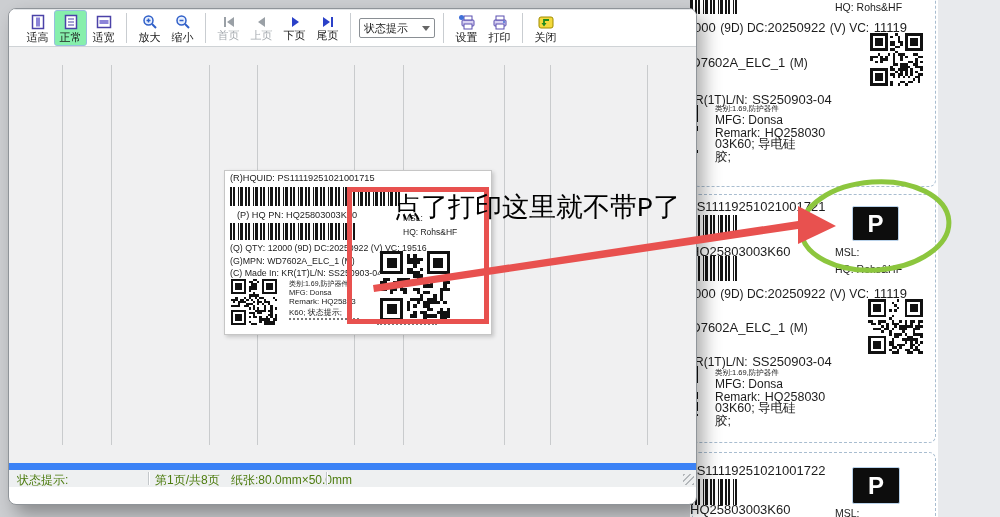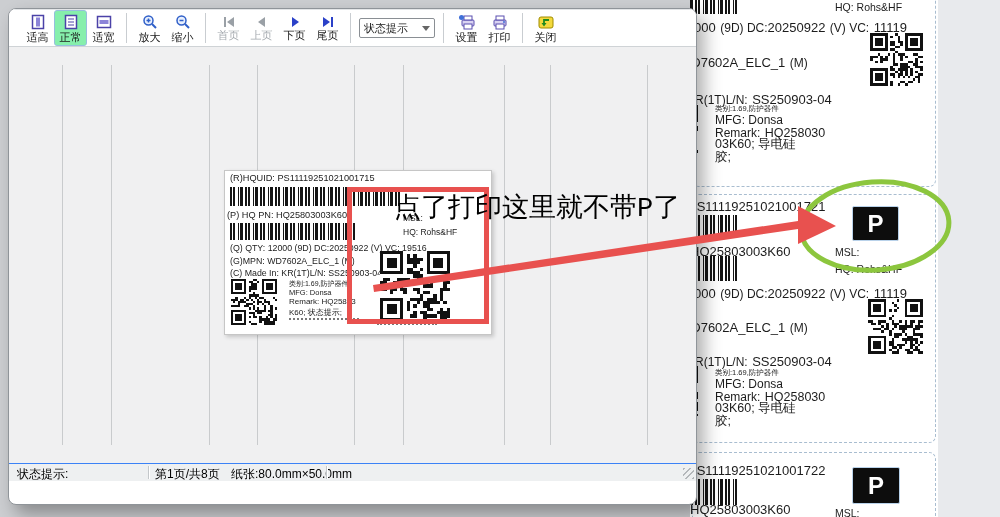--- a/index.html
+++ b/index.html
@@ -43,21 +43,21 @@
                display:flex;align-items:center;justify-content:space-between;padding:0 4px;box-sizing:border-box;flex:none;margin:0 2px;}
   #scale-combo .cv{font-size:11px;color:#1a1a1a;white-space:nowrap;}
   .chev{width:0;height:0;border-left:4px solid transparent;border-right:4px solid transparent;border-top:5px solid #666;}
   #preview{position:relative;height:416px;background:#f0f0f1;overflow:hidden;}
   .vline{position:absolute;top:18px;height:380px;width:1px;background:#c9cbcd;}
   
   #pv-label{position:absolute;left:215px;top:123px;width:268px;height:165px;background:#fff;
             border:1px solid #c6c6c6;box-shadow:2px 2px 4px rgba(0,0,0,.18);box-sizing:border-box;}
   .pv-txt{position:absolute;color:#222;white-space:nowrap;}
   .dotted{position:absolute;border-bottom:2px dotted #777;}
-  #statusbar{position:relative;height:17px;background:#eef0f1;border-top:1px solid #3b82f6;font-size:12px;color:#000000;text-align:right;}
+  #statusbar{position:relative;height:17px;background:#eef0f1;border-top:7px solid #3b82f6;font-size:12px;color:#4d7c0f;text-align:right;}
   .ssep{position:absolute;top:2px;width:1px;height:13px;background:#c3c7ca;box-shadow:1px 0 0 #fff;}
   #grip{position:absolute;right:2px;bottom:2px;width:11px;height:11px;
         background:repeating-linear-gradient(135deg,#b3b7ba 0 1.5px,transparent 1.5px 4.5px);}
   
   #red-rect{position:absolute;left:347px;top:187px;width:142px;height:137px;border:5px solid #e8514f;box-sizing:border-box;z-index:30;}
   #red-note{position:absolute;left:394px;top:189px;font-size:27px;font-weight:500;color:#e8514f;white-space:nowrap;z-index:31;}
   #ann-svg{position:absolute;left:0;top:0;width:1000px;height:517px;z-index:29;pointer-events:none;}
 </style>
 </head>
 <body>
@@ -706,21 +706,21 @@
       <div class="vline" style="left: 394px;"></div>
       <div class="vline" style="left: 345px;"></div>
       <div class="vline" style="left: 248px;"></div>
       <div class="vline" style="left: 200px;"></div>
       <div class="vline" style="left: 102px;"></div>
       <div class="vline" style="left: 53px;"></div>
 
     <div id="pv-label">
       <div class="pv-txt" style="left:5px;top:2px;font-size:9.2px;">(R)HQUID: PS11119251021001715</div>
       <div class="bc" style="left:5px;top:16px;width:170px;height:19px;"></div>
-      <div class="pv-txt" style="left:2px;top:39px;font-size:9.2px;">(P) HQ PN: HQ25803003K60</div>
+      <div class="pv-txt" style="left:12px;top:39px;font-size:9.2px;">(P) HQ PN: HQ25803003K60</div>
       <div class="bc" style="left:5px;top:52px;width:126px;height:17px;"></div>
       <div class="pv-txt" style="left:5px;top:72px;font-size:8.8px;">(Q) QTY: 12000 (9D) DC:20250922 (V) VC: 19516</div>
       <div class="pv-txt" style="left:5px;top:85px;font-size:8.8px;">(G)MPN: WD7602A_ELC_1 (M)</div>
       <div class="pv-txt" style="left:5px;top:97px;font-size:8.8px;">(C) Made In: KR(1T)L/N: SS250903-04</div>
       <div class="qr" style="left:6px;top:108px;width:46px;height:46px;"><svg viewBox="0 0 21 21" width="100%" height="100%" shape-rendering="crispEdges" preserveAspectRatio="none">
             <rect x="10" y="0" width="1" height="1" fill="#111"></rect>
             <rect x="11" y="0" width="1" height="1" fill="#111"></rect>
             <rect x="8" y="1" width="1" height="1" fill="#111"></rect>
             <rect x="9" y="1" width="1" height="1" fill="#111"></rect>
             <rect x="12" y="1" width="1" height="1" fill="#111"></rect>

